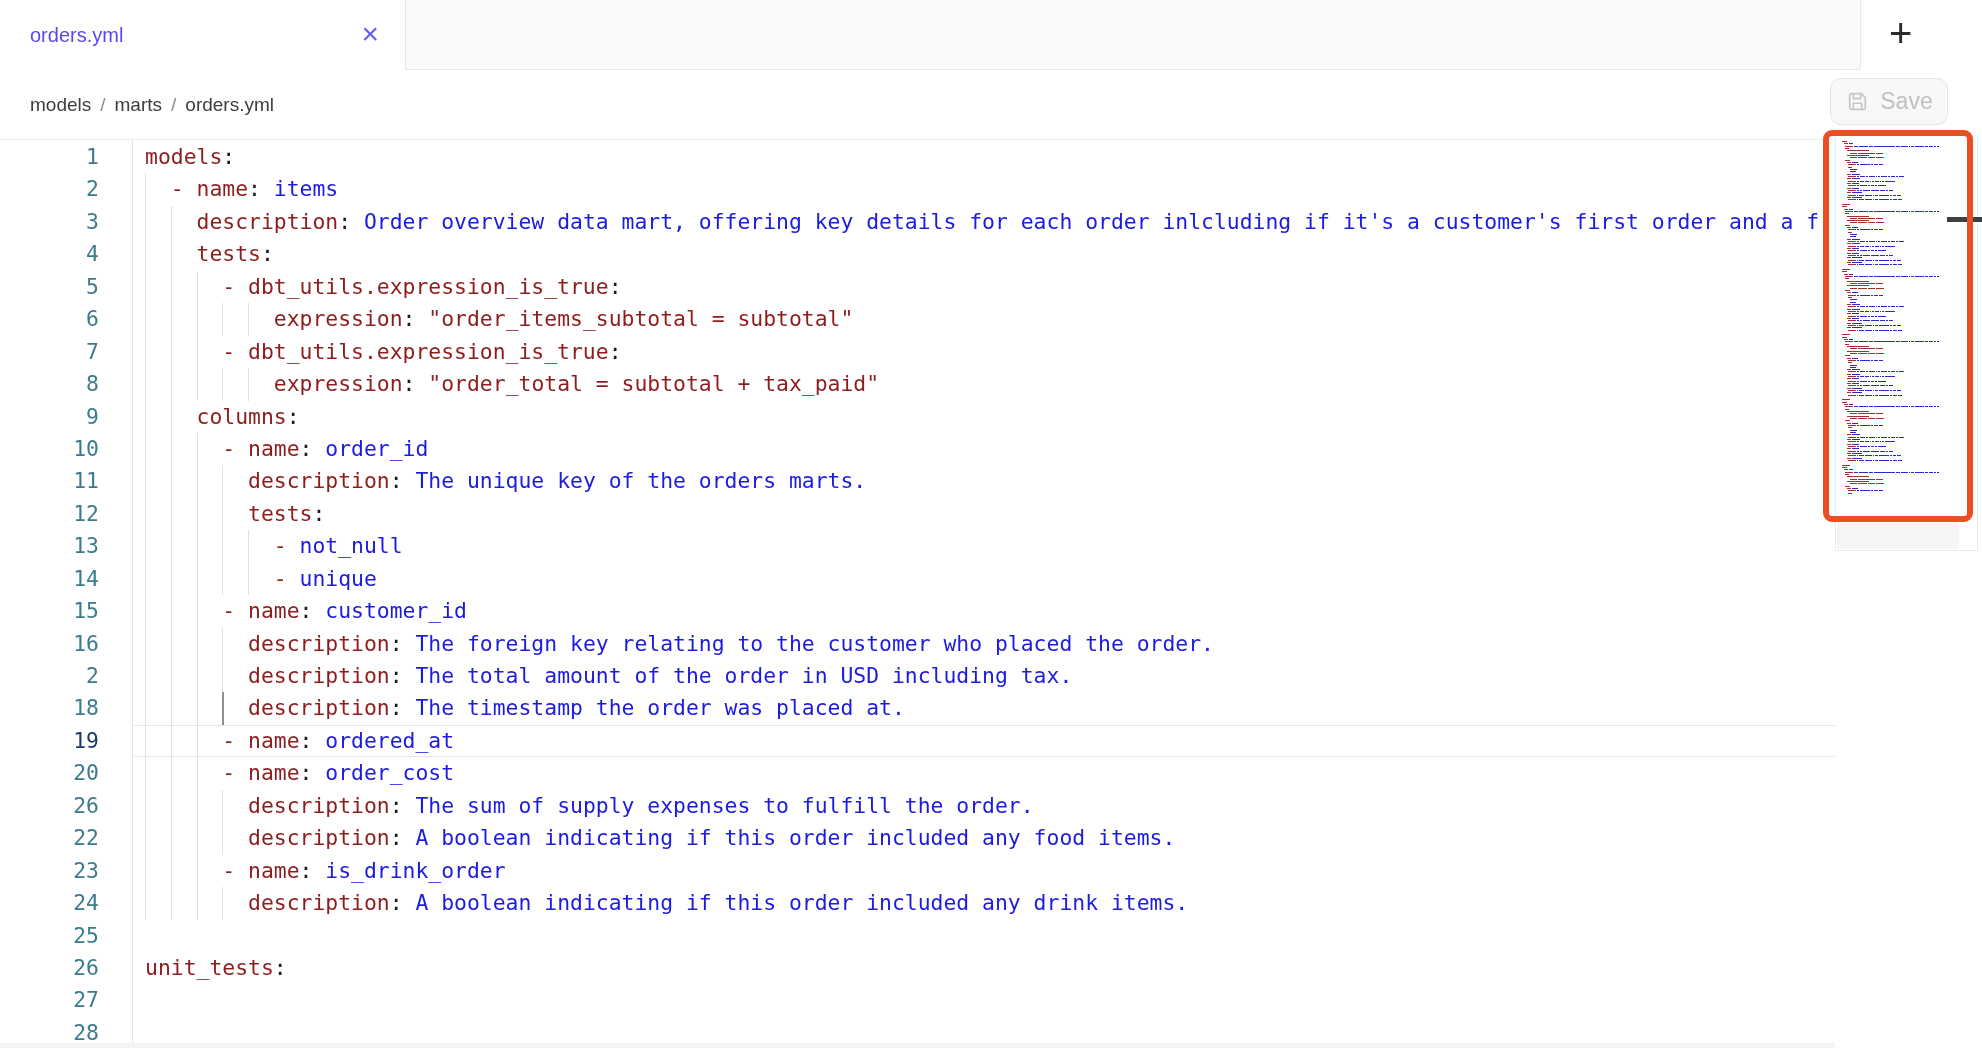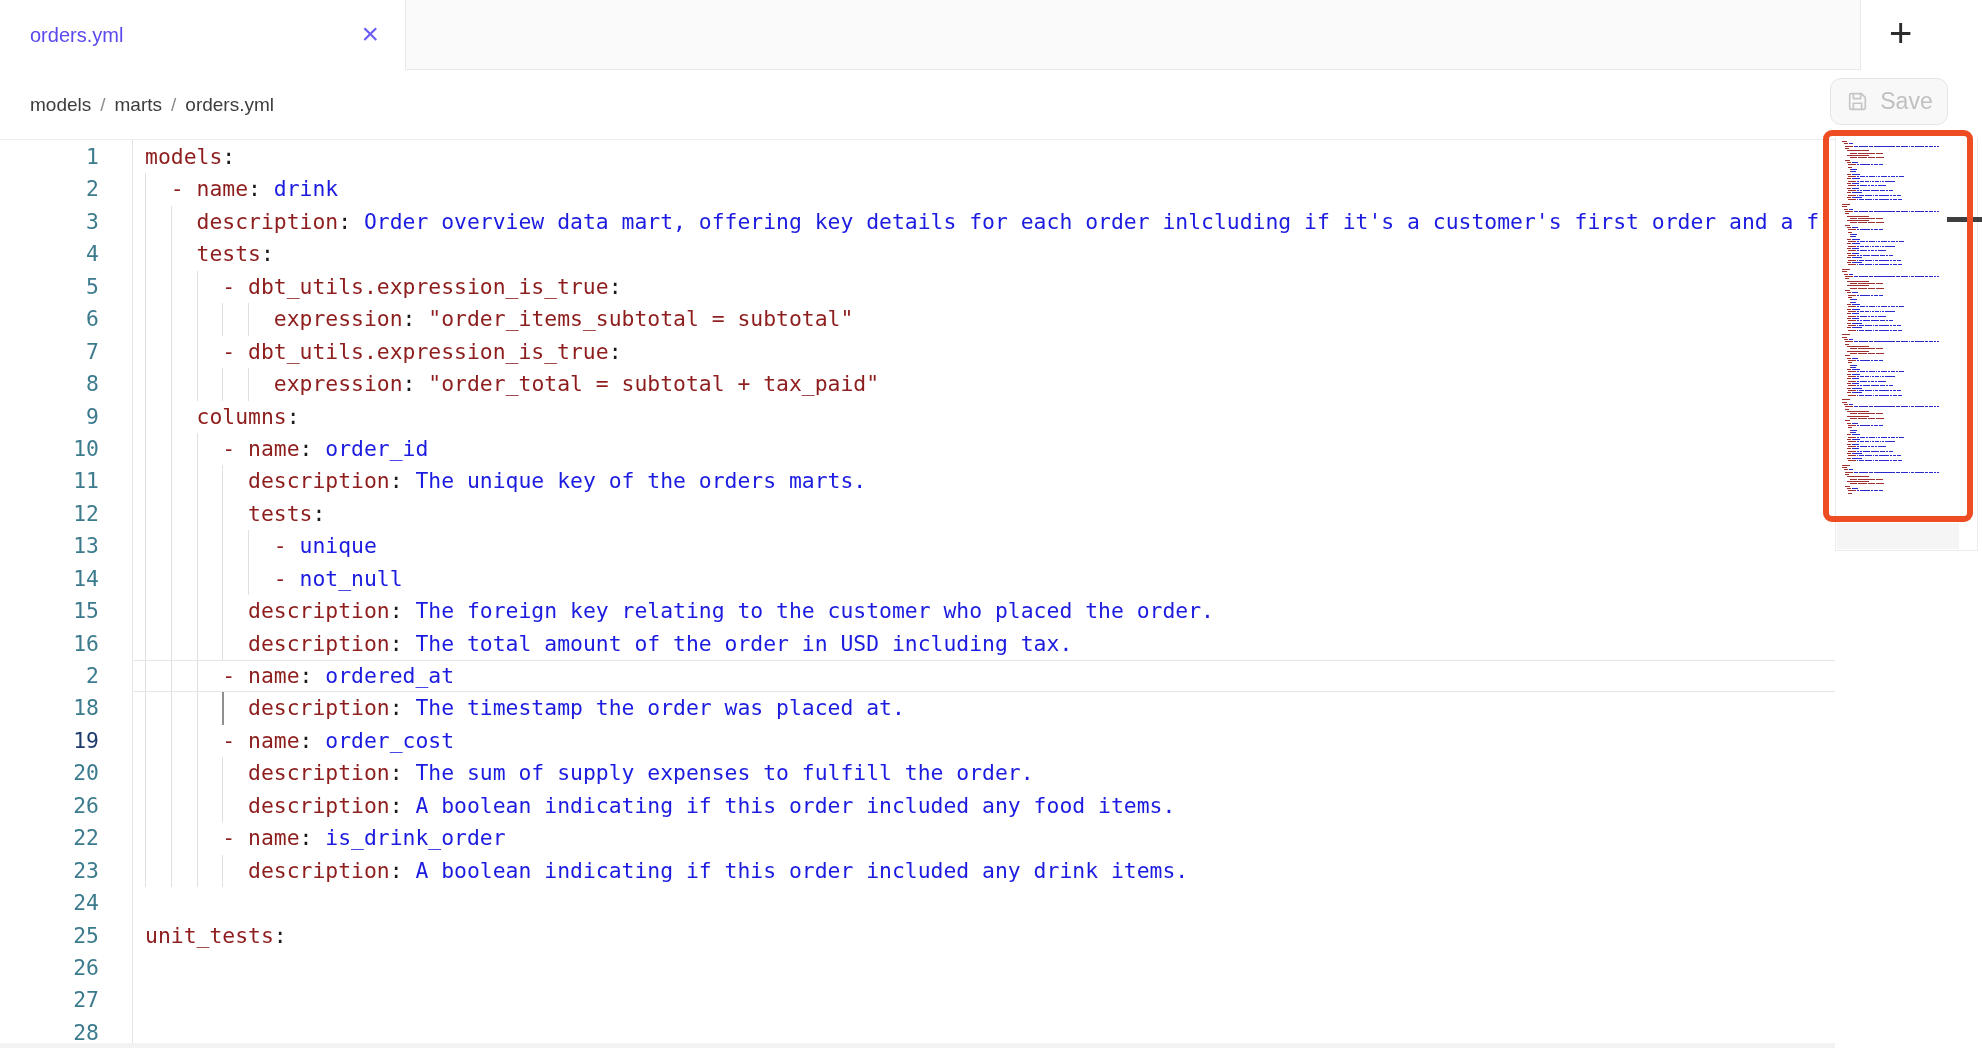--- a/index.html
+++ b/index.html
@@ -130,37 +130,38 @@
           <div class="lnum">23</div>
           <div class="lnum">24</div>
           <div class="lnum">25</div>
           <div class="lnum">26</div>
           <div class="lnum">27</div>
           <div class="lnum">28</div>
         </div>
     </div>
     <div class="code" id="code-lines">
         <div class="cl"><span></span><span class="k">models</span><span class="p">:</span></div>
-        <div class="cl"><span class="gd" style="left: calc(0ch + 11px);"></span><span>  </span><span class="k">- name</span><span class="p">: </span><span class="v">drink</span></div>
+        <div class="cl"><span class="gd" style="left: calc(0ch + 11px);"></span><span>  </span><span class="k">- name</span><span class="p">: </span><span class="v">items</span></div>
         <div class="cl"><span class="gd" style="left: calc(0ch + 11px);"></span><span class="gd" style="left: calc(2ch + 11px);"></span><span>    </span><span class="k">description</span><span class="p">: </span><span class="v">Order overview data mart, offering key details for each order inlcluding if it's a customer's first order and a f</span></div>
         <div class="cl"><span class="gd" style="left: calc(0ch + 11px);"></span><span class="gd" style="left: calc(2ch + 11px);"></span><span>    </span><span class="k">tests</span><span class="p">:</span></div>
         <div class="cl"><span class="gd" style="left: calc(0ch + 11px);"></span><span class="gd" style="left: calc(2ch + 11px);"></span><span class="gd" style="left: calc(4ch + 11px);"></span><span>      </span><span class="k">- dbt_utils.expression_is_true</span><span class="p">:</span></div>
         <div class="cl"><span class="gd" style="left: calc(0ch + 11px);"></span><span class="gd" style="left: calc(2ch + 11px);"></span><span class="gd" style="left: calc(4ch + 11px);"></span><span class="gd" style="left: calc(6ch + 11px);"></span><span class="gd" style="left: calc(8ch + 11px);"></span><span>          </span><span class="k">expression</span><span class="p">: </span><span class="s">"order_items_subtotal = subtotal"</span></div>
         <div class="cl"><span class="gd" style="left: calc(0ch + 11px);"></span><span class="gd" style="left: calc(2ch + 11px);"></span><span class="gd" style="left: calc(4ch + 11px);"></span><span>      </span><span class="k">- dbt_utils.expression_is_true</span><span class="p">:</span></div>
         <div class="cl"><span class="gd" style="left: calc(0ch + 11px);"></span><span class="gd" style="left: calc(2ch + 11px);"></span><span class="gd" style="left: calc(4ch + 11px);"></span><span class="gd" style="left: calc(6ch + 11px);"></span><span class="gd" style="left: calc(8ch + 11px);"></span><span>          </span><span class="k">expression</span><span class="p">: </span><span class="s">"order_total = subtotal + tax_paid"</span></div>
         <div class="cl"><span class="gd" style="left: calc(0ch + 11px);"></span><span class="gd" style="left: calc(2ch + 11px);"></span><span>    </span><span class="k">columns</span><span class="p">:</span></div>
         <div class="cl"><span class="gd" style="left: calc(0ch + 11px);"></span><span class="gd" style="left: calc(2ch + 11px);"></span><span class="gd" style="left: calc(4ch + 11px);"></span><span>      </span><span class="k">- name</span><span class="p">: </span><span class="v">order_id</span></div>
         <div class="cl"><span class="gd" style="left: calc(0ch + 11px);"></span><span class="gd" style="left: calc(2ch + 11px);"></span><span class="gd" style="left: calc(4ch + 11px);"></span><span class="gd" style="left: calc(6ch + 11px);"></span><span>        </span><span class="k">description</span><span class="p">: </span><span class="v">The unique key of the orders marts.</span></div>
         <div class="cl"><span class="gd" style="left: calc(0ch + 11px);"></span><span class="gd" style="left: calc(2ch + 11px);"></span><span class="gd" style="left: calc(4ch + 11px);"></span><span class="gd" style="left: calc(6ch + 11px);"></span><span>        </span><span class="k">tests</span><span class="p">:</span></div>
+        <div class="cl"><span class="gd" style="left: calc(0ch + 11px);"></span><span class="gd" style="left: calc(2ch + 11px);"></span><span class="gd" style="left: calc(4ch + 11px);"></span><span class="gd" style="left: calc(6ch + 11px);"></span><span class="gd" style="left: calc(8ch + 11px);"></span><span>          </span><span class="k">- </span><span class="v">not_null</span></div>
         <div class="cl"><span class="gd" style="left: calc(0ch + 11px);"></span><span class="gd" style="left: calc(2ch + 11px);"></span><span class="gd" style="left: calc(4ch + 11px);"></span><span class="gd" style="left: calc(6ch + 11px);"></span><span class="gd" style="left: calc(8ch + 11px);"></span><span>          </span><span class="k">- </span><span class="v">unique</span></div>
-        <div class="cl"><span class="gd" style="left: calc(0ch + 11px);"></span><span class="gd" style="left: calc(2ch + 11px);"></span><span class="gd" style="left: calc(4ch + 11px);"></span><span class="gd" style="left: calc(6ch + 11px);"></span><span class="gd" style="left: calc(8ch + 11px);"></span><span>          </span><span class="k">- </span><span class="v">not_null</span></div>
+        <div class="cl"><span class="gd" style="left: calc(0ch + 11px);"></span><span class="gd" style="left: calc(2ch + 11px);"></span><span class="gd" style="left: calc(4ch + 11px);"></span><span>      </span><span class="k">- name</span><span class="p">: </span><span class="v">customer_id</span></div>
         <div class="cl"><span class="gd" style="left: calc(0ch + 11px);"></span><span class="gd" style="left: calc(2ch + 11px);"></span><span class="gd" style="left: calc(4ch + 11px);"></span><span class="gd" style="left: calc(6ch + 11px);"></span><span>        </span><span class="k">description</span><span class="p">: </span><span class="v">The foreign key relating to the customer who placed the order.</span></div>
         <div class="cl"><span class="gd" style="left: calc(0ch + 11px);"></span><span class="gd" style="left: calc(2ch + 11px);"></span><span class="gd" style="left: calc(4ch + 11px);"></span><span class="gd" style="left: calc(6ch + 11px);"></span><span>        </span><span class="k">description</span><span class="p">: </span><span class="v">The total amount of the order in USD including tax.</span></div>
+        <div class="cl"><span class="gd" style="left: calc(0ch + 11px);"></span><span class="gd" style="left: calc(2ch + 11px);"></span><span class="gd" style="left: calc(4ch + 11px);"></span><span class="gd dark" style="left: calc(6ch + 11px);"></span><span>        </span><span class="k">description</span><span class="p">: </span><span class="v">The timestamp the order was placed at.</span></div>
         <div class="cl active"><span class="gd" style="left: calc(0ch + 11px);"></span><span class="gd" style="left: calc(2ch + 11px);"></span><span class="gd" style="left: calc(4ch + 11px);"></span><span>      </span><span class="k">- name</span><span class="p">: </span><span class="v">ordered_at</span></div>
-        <div class="cl"><span class="gd" style="left: calc(0ch + 11px);"></span><span class="gd" style="left: calc(2ch + 11px);"></span><span class="gd" style="left: calc(4ch + 11px);"></span><span class="gd dark" style="left: calc(6ch + 11px);"></span><span>        </span><span class="k">description</span><span class="p">: </span><span class="v">The timestamp the order was placed at.</span></div>
         <div class="cl"><span class="gd" style="left: calc(0ch + 11px);"></span><span class="gd" style="left: calc(2ch + 11px);"></span><span class="gd" style="left: calc(4ch + 11px);"></span><span>      </span><span class="k">- name</span><span class="p">: </span><span class="v">order_cost</span></div>
         <div class="cl"><span class="gd" style="left: calc(0ch + 11px);"></span><span class="gd" style="left: calc(2ch + 11px);"></span><span class="gd" style="left: calc(4ch + 11px);"></span><span class="gd" style="left: calc(6ch + 11px);"></span><span>        </span><span class="k">description</span><span class="p">: </span><span class="v">The sum of supply expenses to fulfill the order.</span></div>
         <div class="cl"><span class="gd" style="left: calc(0ch + 11px);"></span><span class="gd" style="left: calc(2ch + 11px);"></span><span class="gd" style="left: calc(4ch + 11px);"></span><span class="gd" style="left: calc(6ch + 11px);"></span><span>        </span><span class="k">description</span><span class="p">: </span><span class="v">A boolean indicating if this order included any food items.</span></div>
         <div class="cl"><span class="gd" style="left: calc(0ch + 11px);"></span><span class="gd" style="left: calc(2ch + 11px);"></span><span class="gd" style="left: calc(4ch + 11px);"></span><span>      </span><span class="k">- name</span><span class="p">: </span><span class="v">is_drink_order</span></div>
         <div class="cl"><span class="gd" style="left: calc(0ch + 11px);"></span><span class="gd" style="left: calc(2ch + 11px);"></span><span class="gd" style="left: calc(4ch + 11px);"></span><span class="gd" style="left: calc(6ch + 11px);"></span><span>        </span><span class="k">description</span><span class="p">: </span><span class="v">A boolean indicating if this order included any drink items.</span></div>
         <div class="cl"><span></span></div>
         <div class="cl"><span></span><span class="k">unit_tests</span><span class="p">:</span></div>
       </div>
     <div class="hstrip"></div>
   </div>

